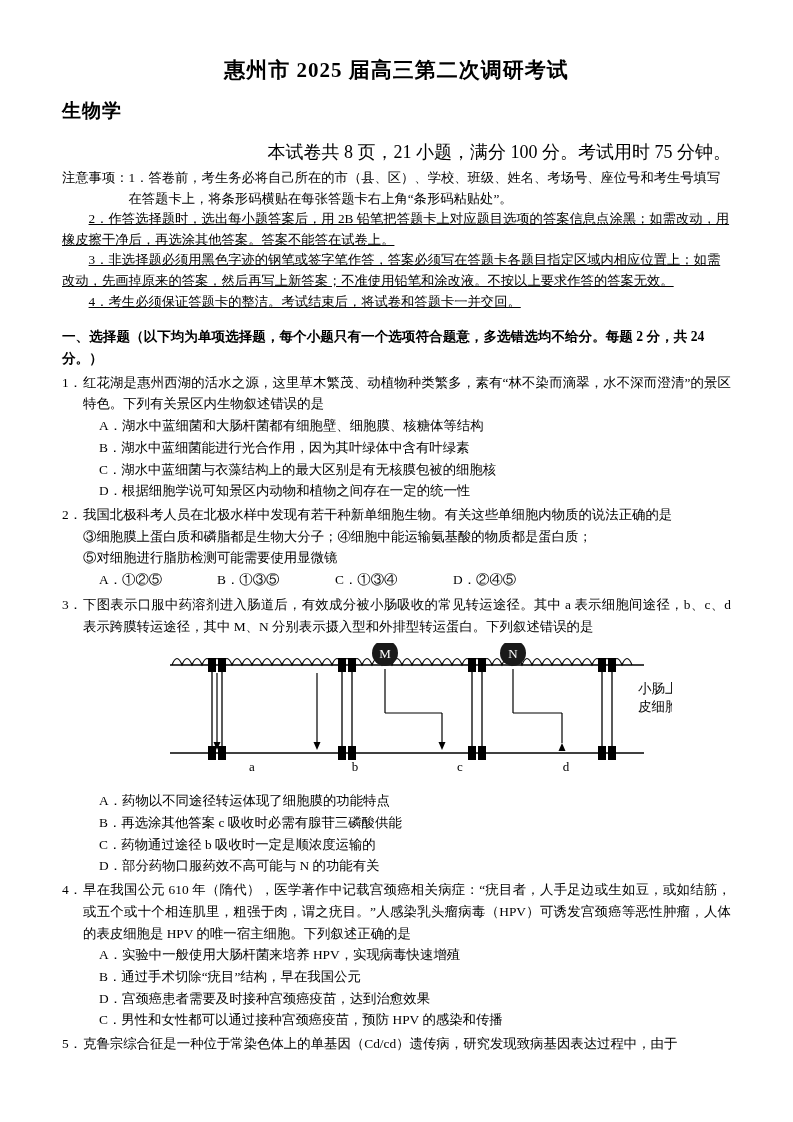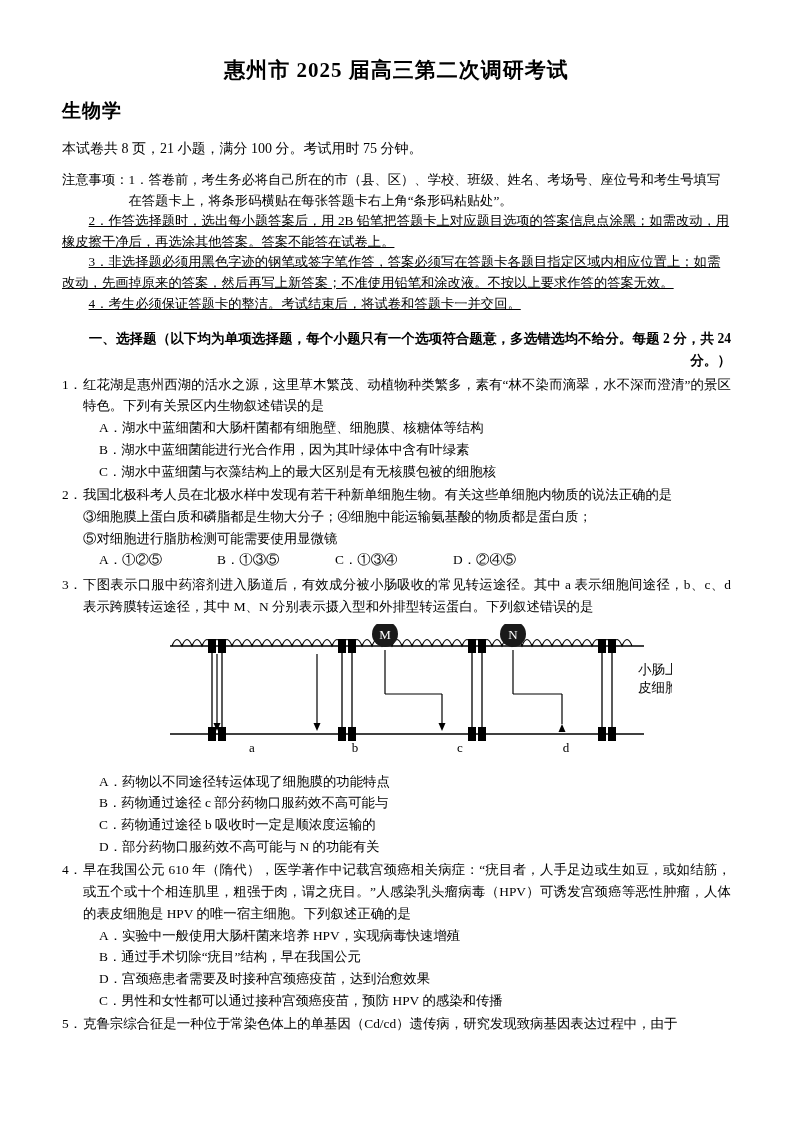--- a/index.html
+++ b/index.html
@@ -27,26 +27,26 @@
     letter-spacing: 1px;
     margin: 14px 0 0 0;
   }
   .doc-subtitle {
     text-align: left;
     font-size: 19px;
     margin: 14px 0 0 0;
     letter-spacing: 1px;
   }
   .exam-info {
-    text-align: left;
-    font-size: 14px;
+    text-align: right;
+    font-size: 18px;
     margin: 16px 0 0 0;
   }
   .notice {
-    margin-top: 12px;
+    margin-top: 4px;
     font-size: 13.3px;
     line-height: 1.55;
   }
   .notice-row {
     display: flex;
     align-items: flex-start;
   }
   .notice-label {
     white-space: nowrap;
   }
@@ -56,21 +56,20 @@
   .notice-item {
     text-indent: 2em;
     line-height: 1.55;
     text-decoration: underline;
   }
   .section-title {
     margin-top: 14px;
     font-size: 13.6px;
     font-weight: bold;
     line-height: 1.6;
-    text-align: right;
   }
   .q {
     margin-top: 2px;
     font-size: 13.4px;
     line-height: 1.62;
     display: flex;
     align-items: flex-start;
   }
   .q-num {
     width: 21px;
@@ -126,20 +125,21 @@
 
   <div class="section-title">一、选择题（以下均为单项选择题，每个小题只有一个选项符合题意，多选错选均不给分。每题 2 分，共 24 分。）</div>
 
   <div class="q">
     <div class="q-num">1．</div>
     <div class="q-body">
       <div class="q-stem">红花湖是惠州西湖的活水之源，这里草木繁茂、动植物种类繁多，素有“林不染而滴翠，水不深而澄清”的景区特色。下列有关景区内生物叙述错误的是</div>
       <div class="opt">A．湖水中蓝细菌和大肠杆菌都有细胞壁、细胞膜、核糖体等结构</div>
       <div class="opt">B．湖水中蓝细菌能进行光合作用，因为其叶绿体中含有叶绿素</div>
       <div class="opt">C．湖水中蓝细菌与衣藻结构上的最大区别是有无核膜包被的细胞核</div>
+      <div class="opt">D．根据细胞学说可知景区内动物和植物之间存在一定的统一性</div>
     </div>
   </div>
 
   <div class="q">
     <div class="q-num">2．</div>
     <div class="q-body">
       <div class="q-stem">我国北极科考人员在北极水样中发现有若干种新单细胞生物。有关这些单细胞内物质的说法正确的是</div>
       <div class="q-stem">③细胞膜上蛋白质和磷脂都是生物大分子；④细胞中能运输氨基酸的物质都是蛋白质；</div>
       <div class="q-stem">⑤对细胞进行脂肪检测可能需要使用显微镜</div>
       <div class="opts-inline">
@@ -220,21 +220,21 @@
           <text x="213" y="128" text-anchor="middle" font-family="'Liberation Serif',serif" font-size="13">b</text>
           <text x="318" y="128" text-anchor="middle" font-family="'Liberation Serif',serif" font-size="13">c</text>
           <text x="424" y="128" text-anchor="middle" font-family="'Liberation Serif',serif" font-size="13">d</text>
 
           <text x="496" y="50" font-family="'Liberation Serif',serif" font-size="13.5">小肠上</text>
           <text x="496" y="68" font-family="'Liberation Serif',serif" font-size="13.5">皮细胞</text>
         </svg>
       </div>
 
       <div class="opt">A．药物以不同途径转运体现了细胞膜的功能特点</div>
-      <div class="opt">B．药物通过途径 c 部分药物口服药效不高可能与</div>
+      <div class="opt">B．再选涂其他答案 c 吸收时必需有腺苷三磷酸供能</div>
       <div class="opt">C．药物通过途径 b 吸收时一定是顺浓度运输的</div>
       <div class="opt">D．部分药物口服药效不高可能与 N 的功能有关</div>
     </div>
   </div>
 
   <div class="q">
     <div class="q-num">4．</div>
     <div class="q-body">
       <div class="q-stem">早在我国公元 610 年（隋代），医学著作中记载宫颈癌相关病症：“疣目者，人手足边或生如豆，或如结筋，或五个或十个相连肌里，粗强于肉，谓之疣目。”人感染乳头瘤病毒（HPV）可诱发宫颈癌等恶性肿瘤，人体的表皮细胞是 HPV 的唯一宿主细胞。下列叙述正确的是</div>
       <div class="opt">A．实验中一般使用大肠杆菌来培养 HPV，实现病毒快速增殖</div>

